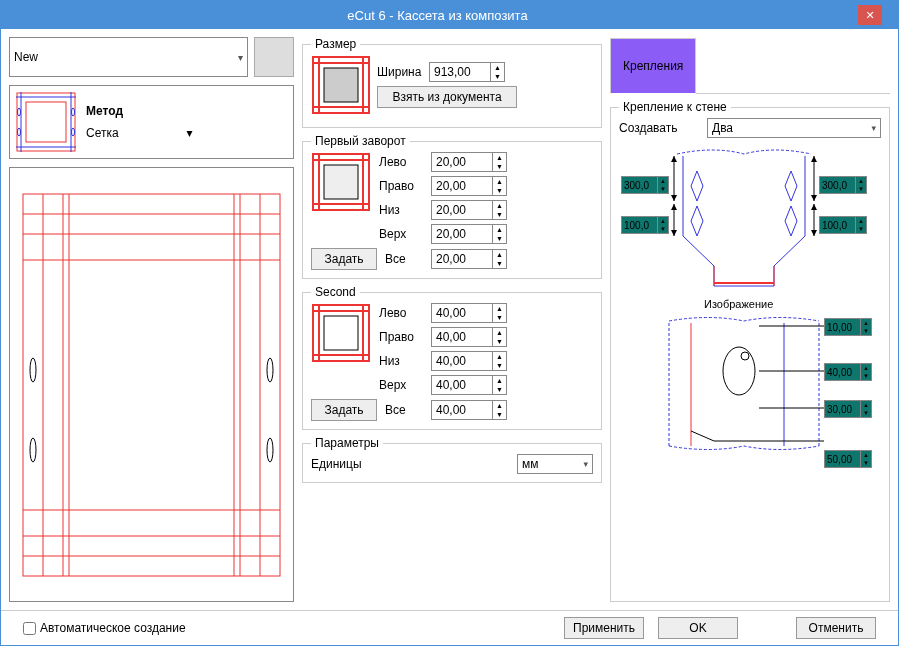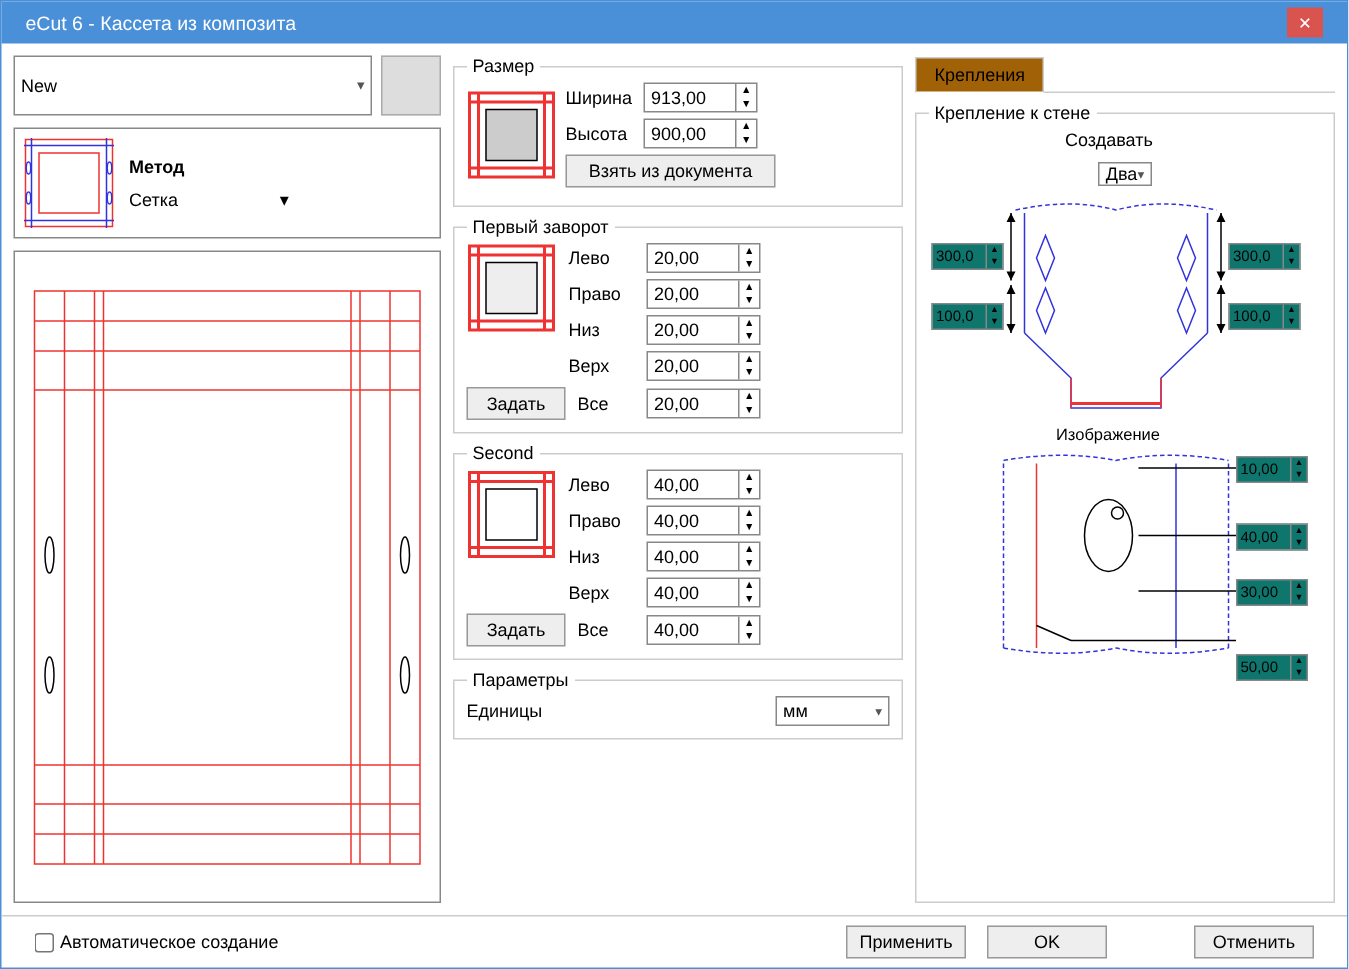--- a/index.html
+++ b/index.html
@@ -1,18 +1,18 @@
 <!DOCTYPE html>
 <html><head>
 <meta charset="utf-8">
 <style>
   * { box-sizing: border-box; font-family: "Segoe UI", Tahoma, sans-serif; font-size: 12px; }
   body { margin: 0; background: #fff; }
   .window { width: 899px; height: 646px; border: 1px solid #4a90d9; display: flex; flex-direction: column; }
-  .titlebar { background: #4a90d9; color: #fff; height: 28px; display: flex; align-items: center; padding: 0 16px; }
+  .titlebar { background: #4a90d9; color: #fff; height: 28px; display: flex; align-items: center; padding: 0 16px; text-align: center; }
   .titlebar .title { flex: 1; font-size: 13px; }
   .close-btn { width: 24px; height: 20px; background: #d9534f; color: #fff; display: flex; align-items: center; justify-content: center; cursor: pointer; font-size: 11px; }
   .content { flex: 1; display: flex; padding: 8px; gap: 8px; overflow: hidden; }
   .left-col { width: 285px; display: flex; flex-direction: column; gap: 8px; }
   .mid-col { width: 300px; display: flex; flex-direction: column; gap: 6px; }
   .right-col { flex: 1; display: flex; flex-direction: column; }
   .dropdown { width: 100%; border: 1px solid #888; height: 24px; display: flex; align-items: center; padding: 0 4px; position: relative; background: #fff; }
   .dropdown .dd-text { flex: 1; }
   .dropdown .dd-arrow { font-size: 10px; color: #555; }
   .row-top { display: flex; gap: 6px; align-items: stretch; }
@@ -43,23 +43,23 @@
   .fold-fields { flex: 1; display: flex; flex-direction: column; gap: 4px; }
   .set-row { display: flex; align-items: center; gap: 8px; margin-top: 4px; }
   .set-row .btn { width: 66px; }
   .set-row label { width: 38px; }
   .params-row { display: flex; align-items: center; gap: 20px; }
   .params-row label { flex: 1; }
   .select-sm { border: 1px solid #888; height: 20px; width: 76px; display: flex; align-items: center; padding: 0 4px; background: #fff; }
   .select-sm .sel-text { flex: 1; }
   .select-sm .sel-arrow { font-size: 9px; color: #555; }
   .tab-hdr { display: flex; border-bottom: 1px solid #ccc; margin-bottom: 6px; }
-  .tab { border: 1px solid #ccc; border-bottom: 1px solid #fff; padding: 4px 12px; background: #a16207; position: relative; top: 1px; }
+  .tab { border: 1px solid #ccc; border-bottom: 1px solid #fff; padding: 20px 12px; background: #8b5cf6; position: relative; top: 1px; }
   .wall-fs { flex: 1; display: flex; flex-direction: column; }
-  .wall-top { display: flex; align-items: center; gap: 8px; margin-bottom: 8px; flex-direction: column; }
+  .wall-top { display: flex; align-items: center; gap: 8px; margin-bottom: 8px; }
   .wall-top label { width: 80px; }
   .wall-top .select-wide { flex: 1; border: 1px solid #888; height: 20px; display: flex; align-items: center; padding: 0 4px; background: #fff; }
   .wall-top .sel-arrow { font-size: 9px; color: #555; }
   .diagram-area { flex: 1; position: relative; }
   
   .dspin { position: absolute; width: 48px; height: 18px; border: 1px solid #888; display: flex; background: #0f766e; }
   .dspin .v { flex: 1; font-size: 10px; display: flex; align-items: center; padding: 0 2px; }
   .dspin .ar { width: 11px; display: flex; flex-direction: column; border-left: 1px solid #888; }
   .dspin .ar div { flex: 1; font-size: 6px; display: flex; align-items: center; justify-content: center; }
   .footer { border-top: 1px solid #ccc; padding: 6px 22px; display: flex; align-items: center; gap: 14px; }
@@ -154,30 +154,20 @@
             <div class="field-row">
               <label>Ширина</label>
               <div class="spinner">
                   <div class="val">913,00</div>
                   <div class="arrows">
                     <div>▲</div>
                     <div>▼</div>
                   </div>
                 </div>
             </div>
-            <div class="field-row">
-              <label>Высота</label>
-              <div class="spinner">
-                  <div class="val">900,00</div>
-                  <div class="arrows">
-                    <div>▲</div>
-                    <div>▼</div>
-                  </div>
-                </div>
-            </div>
             <div class="btn btn-wide">Взять из документа</div>
           </div>
         </div>
       </fieldset>
 
       <fieldset>
         <legend>Первый заворот</legend>
         <div class="fold-layout">
           <div class="thumb">
             <svg width="60" height="60" viewBox="0 0 60 60">

